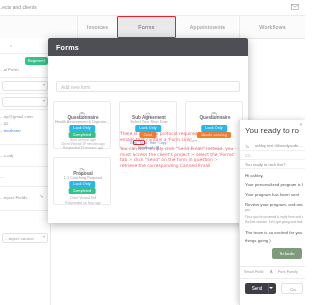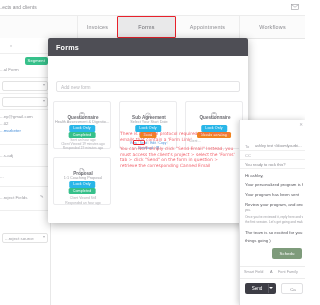--- a/index.html
+++ b/index.html
@@ -313,20 +313,21 @@
     </div>
   </div>
 
   <div class="annot">
     <p>There is a special protocol required when sending emails that contain a 'Form Link'</p>
     <p>You can NOT simply click "Send Email" Instead, you must access the client's project &gt; select the 'Forms' tab &gt; click "Send" on the form in question &gt; retrieve the corresponding Canned Email</p>
   </div>
 
   <div class="composer">
     <div class="close">✕</div>
+    <div class="ctitle">You ready to ro</div>
 
     <div class="crow" style="top:21px;height:9px;">
       <span class="clabel" style="top:2.5px;">To</span>
       <span class="cval" style="top:2.6px;">ashley test &lt;bloomlyourbizzz@gmail.com&gt;</span>
     </div>
     <div class="crow" style="top:30px;height:9px;">
       <span class="clabel" style="top:2.5px;">CC</span>
     </div>
     <div class="crow" style="top:39px;height:9px;">
       <span class="subjval" style="top:2.5px;">You ready to rock this?</span>

